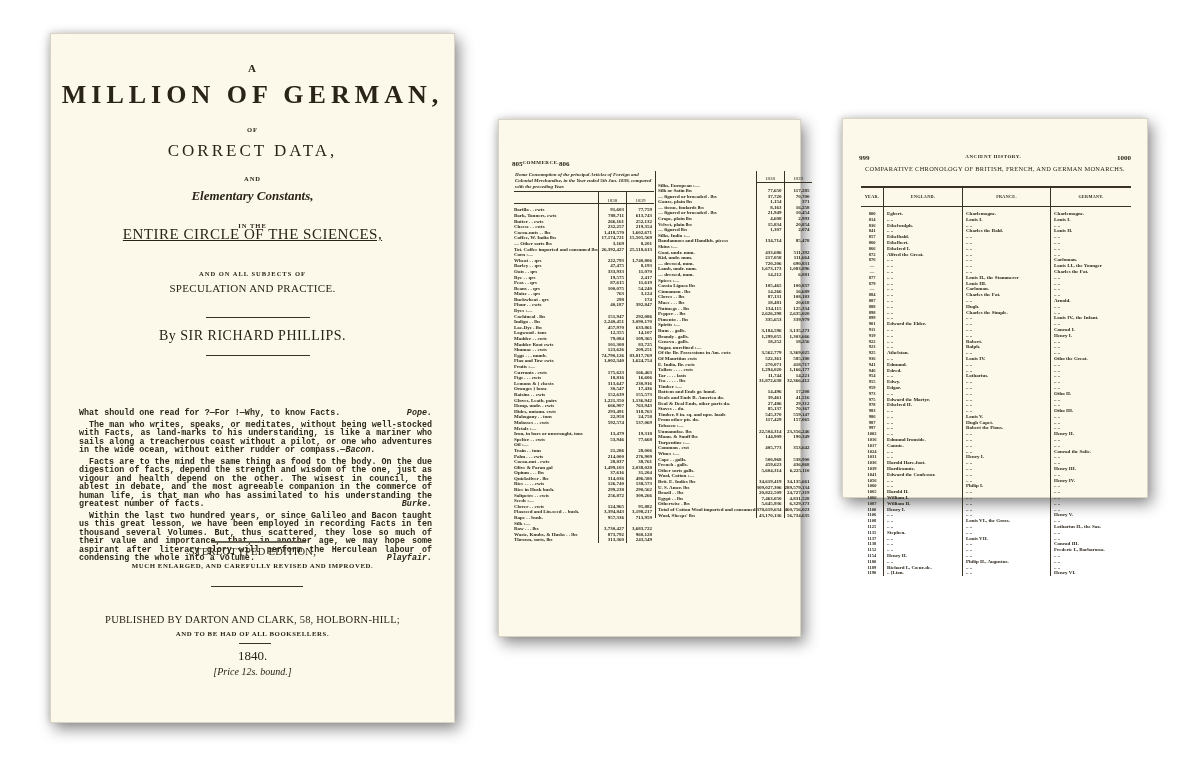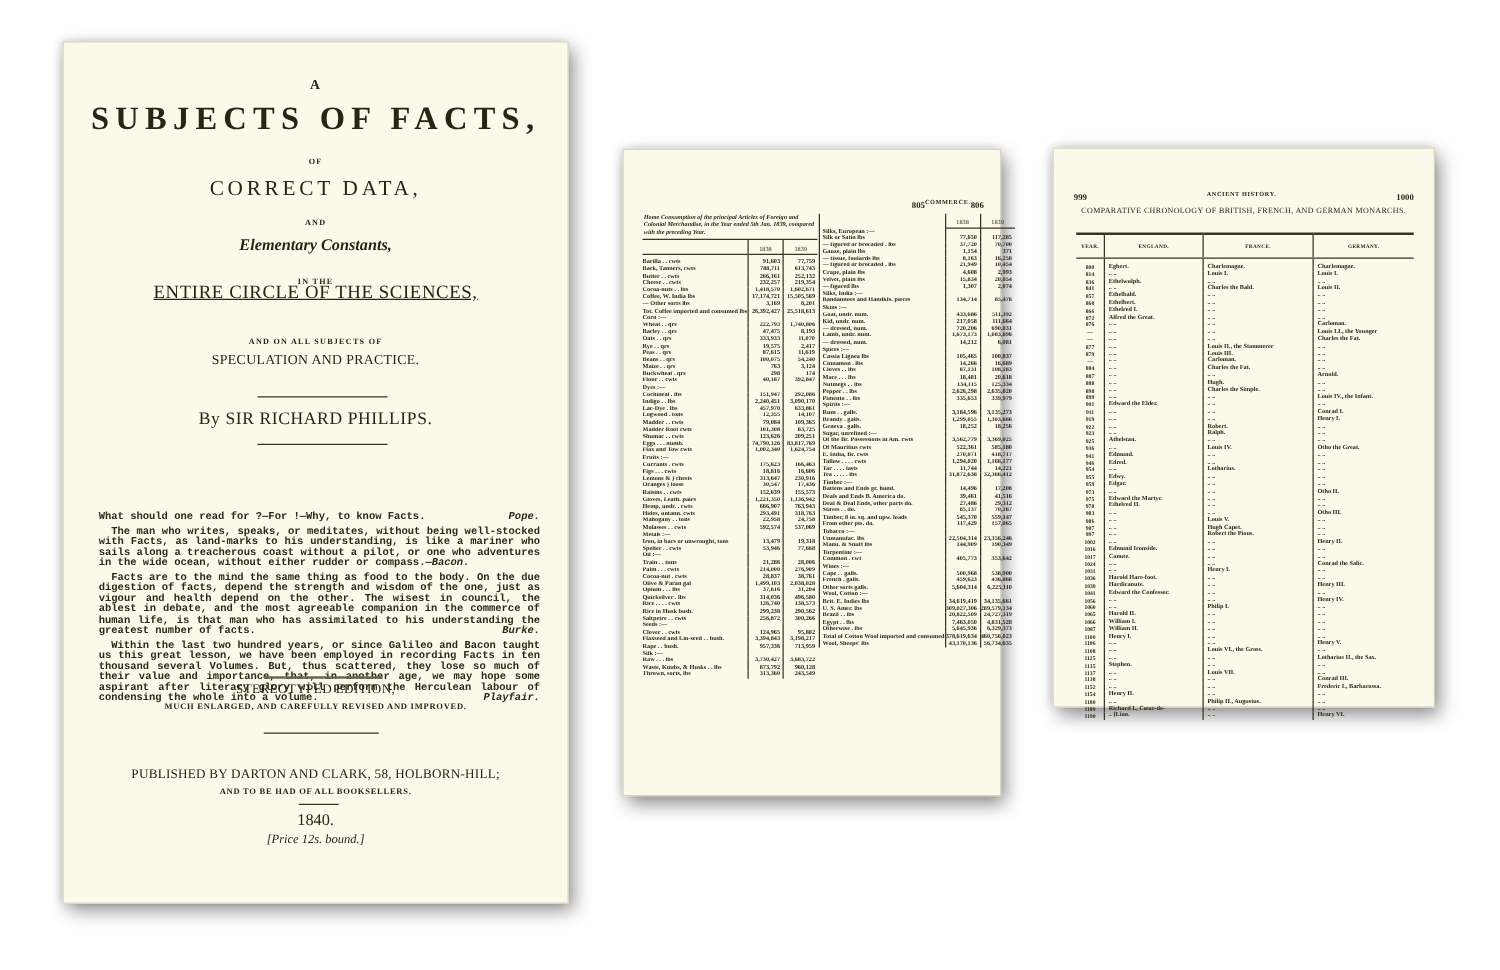--- a/index.html
+++ b/index.html
@@ -1,20 +1,20 @@
 <!DOCTYPE html>
 <html><head>
 <meta charset="utf-8">
 <style>
   html,body{margin:0;padding:0;background:#ffffff;}
   body{width:1200px;height:776px;position:relative;overflow:hidden;font-family:"Liberation Serif","DejaVu Serif",serif;color:#2a2418;}
   .page{position:absolute;background:#fcf8ea;box-shadow:4px 6px 14px rgba(0,0,0,0.45), -2px -1px 6px rgba(0,0,0,0.12);border:1px solid #d8d3c2;box-sizing:border-box;}
   #p1{left:50px;top:33px;width:405px;height:690px;}
   #p2{left:498px;top:119px;width:303px;height:518px;}
-  #p3{left:842px;top:118px;width:306px;height:448px;}
+  #p3{left:842px;top:118px;width:306px;height:380px;}
 
   
   .c{text-align:center;position:absolute;left:0;right:0;white-space:nowrap;}
   .t-a{top:28px;font-size:11px;font-weight:bold;letter-spacing:1px;}
   .t-million{top:46px;font-size:26px;letter-spacing:5px;font-weight:bold;}
   .t-of{top:92px;font-size:6.5px;font-weight:bold;letter-spacing:1px;}
   .t-correct{top:107px;font-size:17px;letter-spacing:3px;}
   .t-and{top:141px;font-size:6.5px;font-weight:bold;letter-spacing:1px;}
   .t-elem{top:154px;font-size:13px;font-weight:bold;font-style:italic;}
   .t-inthe{top:188px;font-size:6.5px;font-weight:bold;letter-spacing:1px;}
@@ -30,21 +30,21 @@
   .t-stereo{top:512px;font-size:10.5px;letter-spacing:0.3px;}
   .t-much{top:528px;font-size:6.8px;font-weight:bold;letter-spacing:0.6px;}
   .t-london{top:563px;font-size:12px;font-weight:bold;}
   .t-pub{top:580px;font-size:10.5px;letter-spacing:0.2px;}
   .t-tobe{top:596px;font-size:6.8px;font-weight:bold;letter-spacing:0.6px;}
   .t-year{top:614px;font-size:13px;}
   .t-price{top:632px;font-size:10px;}
   .t-price i{font-style:italic;}
 
   
-  .hdr{position:absolute;top:40px;left:13px;right:13px;font-size:7px;font-weight:bold;display:flex;justify-content:flex-end;}
+  .hdr{position:absolute;top:40px;left:13px;right:13px;font-size:7px;font-weight:bold;display:flex;justify-content:flex-start;}
   .hdr .mid{font-size:5px;letter-spacing:0.5px;}
   .col{position:absolute;font-size:5px;line-height:5.6px;color:#2b2519;}
   .colL{left:15px;top:52px;width:140px;}
   .colR{left:156px;top:51px;width:132px;border-left:1px solid #3a3325;padding-left:2px;}
   .caption{font-style:italic;font-size:5px;line-height:5.8px;font-weight:bold;padding:0 1px 2px 1px;border-bottom:1px solid #3a3325;}
   .ctab{width:100%;border-collapse:collapse;}
   .ctab td{padding:0;vertical-align:bottom;white-space:nowrap;overflow:hidden;}
   .ctab td.n{text-align:right;padding-right:2px;font-weight:bold;}
   .ctab td.v1{border-left:1px solid #3a3325;border-right:1px solid #3a3325;}
   .ctab td.lab{font-weight:bold;}
@@ -65,21 +65,21 @@
   .htab .bl{border-left:1px solid #3a3325;}
   .htab .firstrow td{padding-top:4px;}
   .htab td.c2{width:75px;}
   .htab td.c3{width:84px;}
 </style>
 </head>
 <body>
 
 <div class="page" id="p1">
   <div class="c t-a">A</div>
-  <div class="c t-million">SUBJECTS OF FACTS,</div>
+  <div class="c t-million">MILLION OF GERMAN,</div>
   <div class="c t-of">OF</div>
   <div class="c t-correct">CORRECT DATA,</div>
   <div class="c t-and">AND</div>
   <div class="c t-elem">Elementary Constants,</div>
   <div class="c t-inthe">IN THE</div>
   <div class="c t-entire">ENTIRE CIRCLE OF THE SCIENCES,</div>
   <div class="c t-andon">AND ON ALL SUBJECTS OF</div>
   <div class="c t-spec">SPECULATION AND PRACTICE.</div>
   <div class="rule" style="left:155px;width:104px;top:283px;"></div>
   <div class="c t-by">By SIR RICHARD PHILLIPS.</div>

